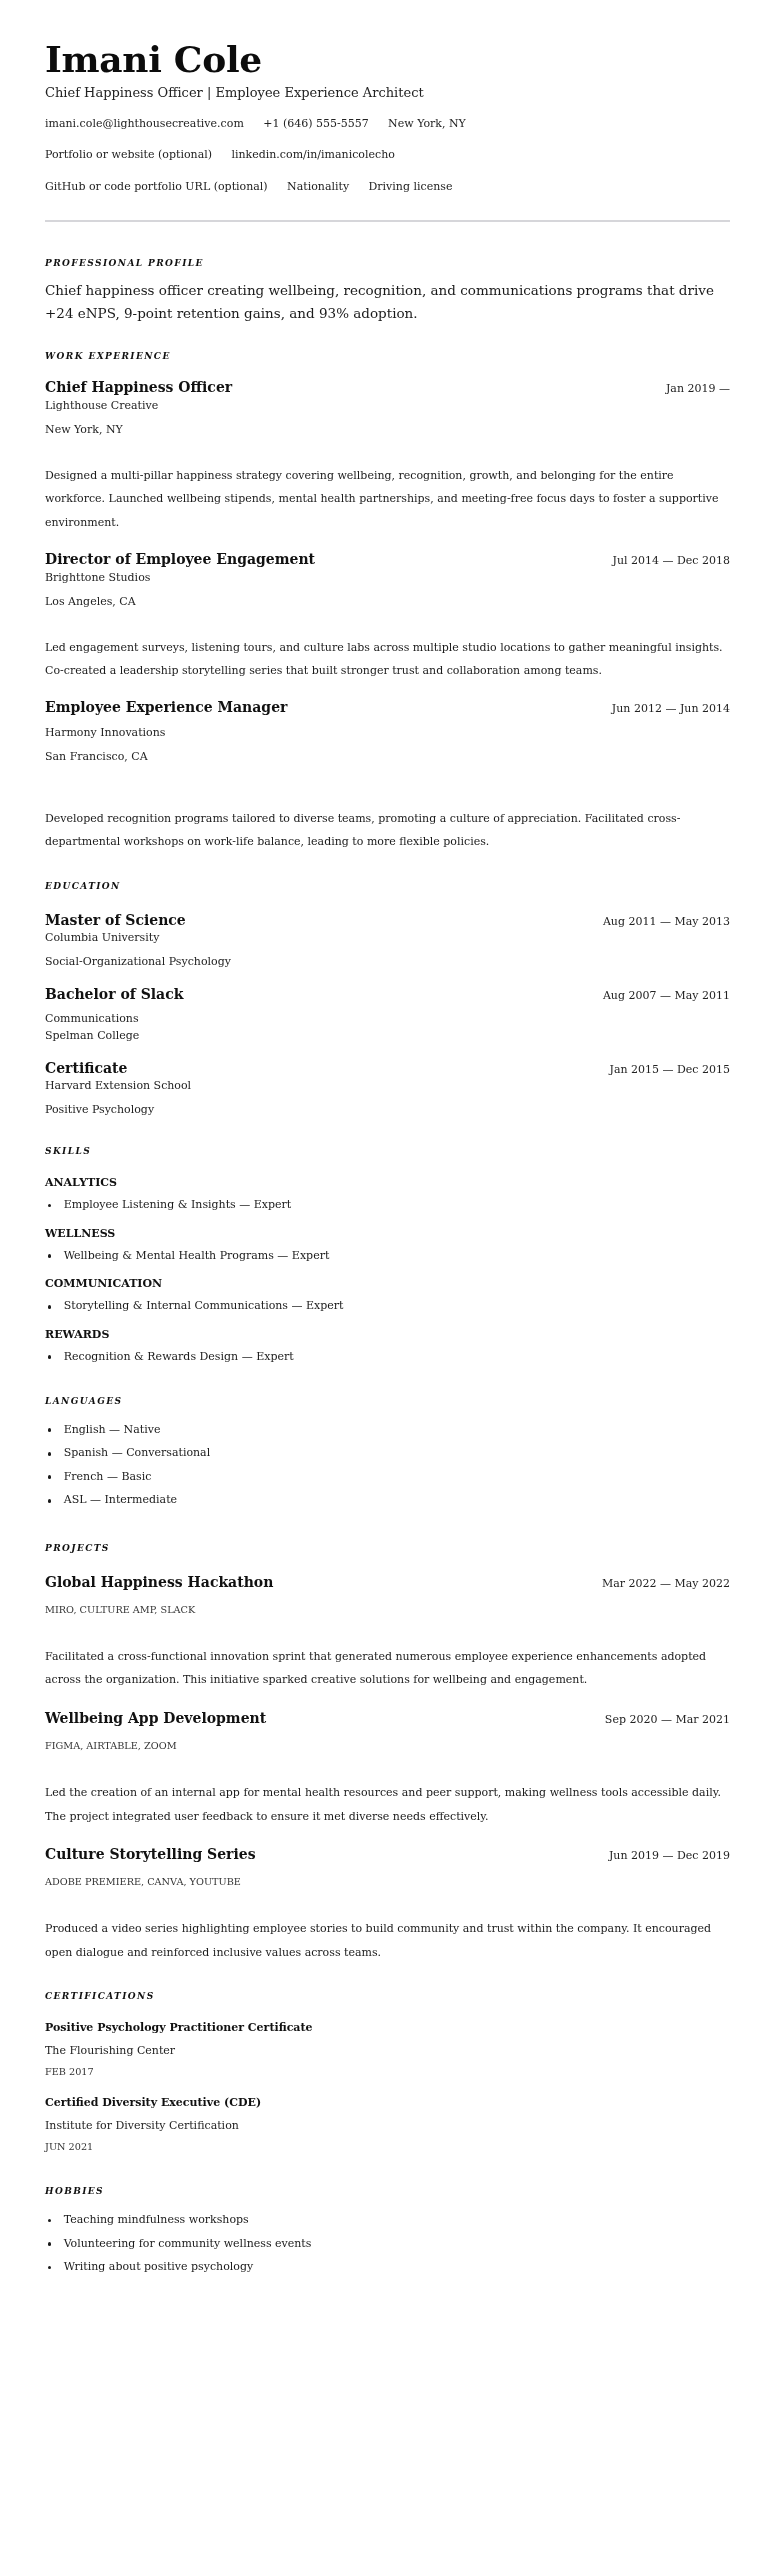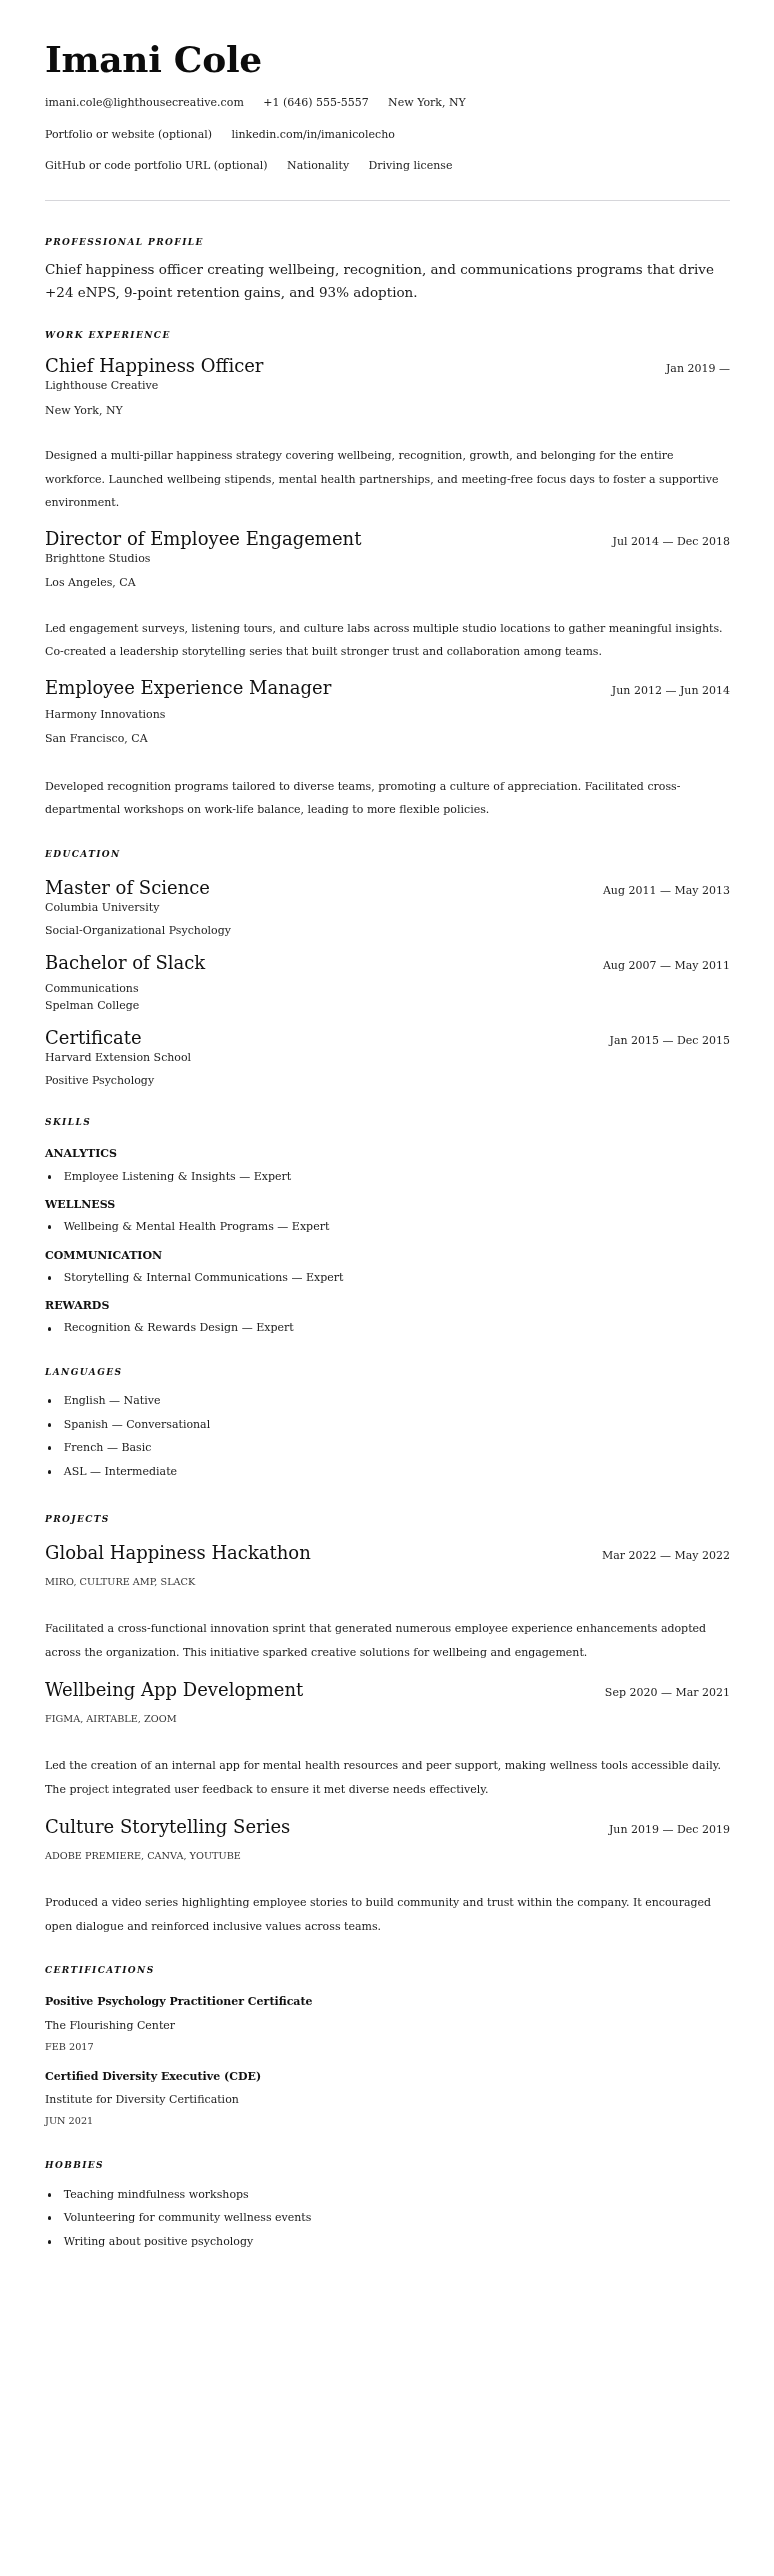--- a/index.html
+++ b/index.html
@@ -57,22 +57,22 @@
     line-height: 23px;
     color: #1a1a1a;
     margin-top: 11.6px;
   }
   .entry-head {
     display: flex;
     justify-content: space-between;
     align-items: baseline;
   }
   .entry-title {
-    font-size: 18px;
-    font-weight: normal;
+    font-size: 14px;
+    font-weight: bold;
     color: #111;
     line-height: 18px;
   }
   .entry-date {
     font-size: 11px;
     color: #222;
     line-height: 15.5px;
   }
   .entry-sub {
     font-size: 11px;
@@ -125,20 +125,21 @@
   .cert-issuer { font-size: 11px; line-height: 15.5px; color: #222; margin-top: 7.7px; }
   .cert-date { font-size: 9.7px; line-height: 14px; color: #333; text-transform: uppercase; margin-top: 6.5px; }
 </style>
 </head>
 <body>
 
 <div class="page">
 
   <header>
     <h1 class="name">Imani Cole</h1>
+    <div class="subtitle">Chief Happiness Officer | Employee Experience Architect</div>
 
     <div class="contact-row first">
       <span>imani.cole@lighthousecreative.com</span>
       <span>+1 (646) 555-5557</span>
       <span>New York, NY</span>
     </div>
     <div class="contact-row">
       <span>Portfolio or website (optional)</span>
       <span>linkedin.com/in/imanicolecho</span>
     </div>
@@ -179,21 +180,21 @@
       <p class="entry-desc" style="margin-top:26px;">Led engagement surveys, listening tours, and culture labs across multiple studio locations to gather meaningful insights. Co-created a leadership storytelling series that built stronger trust and collaboration among teams.</p>
     </div>
 
     <div style="margin-top:15.5px;">
       <div class="entry-head">
         <div class="entry-title">Employee Experience Manager</div>
         <div class="entry-date">Jun 2012 — Jun 2014</div>
       </div>
       <div class="entry-sub" style="margin-top:8px;">Harmony Innovations</div>
       <div class="entry-sub" style="margin-top:9px;">San Francisco, CA</div>
-      <p class="entry-desc" style="margin-top:28px;">Developed recognition programs tailored to diverse teams, promoting a culture of appreciation. Facilitated cross-departmental workshops on work-life balance, leading to more flexible policies.</p>
+      <p class="entry-desc" style="margin-top:42px;">Developed recognition programs tailored to diverse teams, promoting a culture of appreciation. Facilitated cross-departmental workshops on work-life balance, leading to more flexible policies.</p>
     </div>
   </section>
 
   <section style="margin-top:26px;">
     <h2 class="section-title">Education</h2>
 
     <div style="margin-top:18px;">
       <div class="entry-head">
         <div class="entry-title">Master of Science</div>
         <div class="entry-date">Aug 2011 — May 2013</div>

